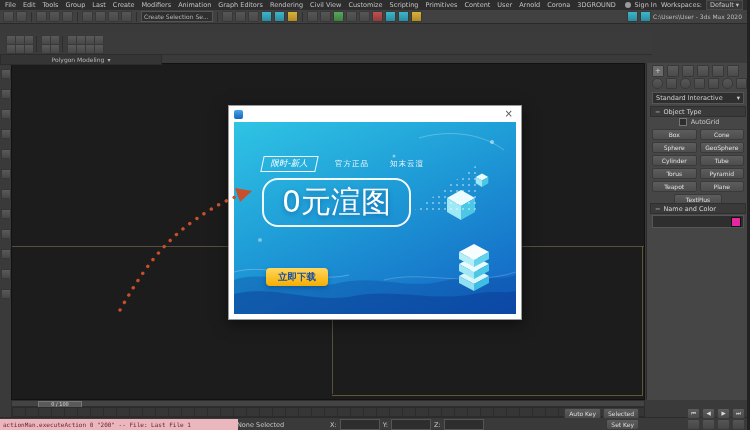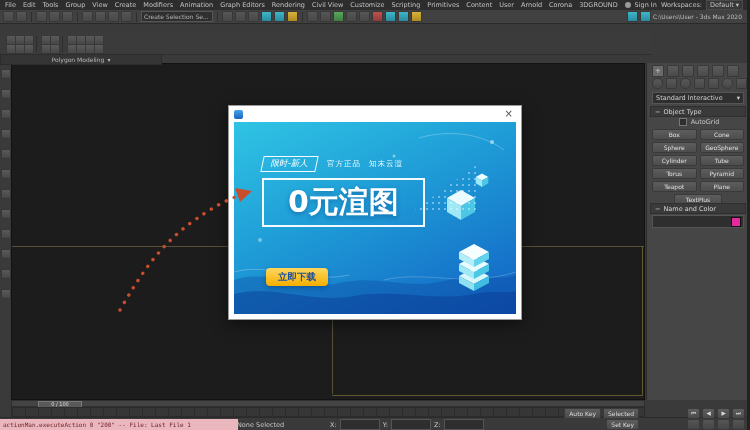--- a/index.html
+++ b/index.html
@@ -97,23 +97,23 @@
   .dialog{position:absolute;left:228px;top:105px;width:292px;height:213px;background:#fff;border:1px solid #9a9a9a;
           box-shadow:0 4px 14px rgba(0,0,0,.5);z-index:20;}
   .dlg-title{position:absolute;top:0;left:0;right:0;height:16px;display:flex;align-items:center;padding:0 5px;}
   .dlg-icon{width:9px;height:9px;background:linear-gradient(#4aa3e8,#1565c0);border-radius:2px;}
   .dlg-close{margin-left:auto;font-size:10px;color:#555;line-height:16px;padding:0 3px;cursor:default;}
   .banner{position:absolute;left:5px;right:5px;top:16px;bottom:5px;overflow:hidden;
           background:linear-gradient(155deg,var(--banner_top,#2fc4e4) 0%,var(--banner_mid,#1e9ad6) 45%,var(--banner_bottom,#1262c4) 100%);}
   .banner-svg{position:absolute;left:0;top:0;}
   .badge-row{position:absolute;top:34px;left:28px;display:flex;align-items:center;gap:10px;color:#fff;}
   .badge{border:1px solid rgba(255,255,255,.95);transform:skewX(-12deg);padding:1px 8px;font-size:8.5px;white-space:nowrap;}
-  .taglines{display:flex;gap:8px;font-size:7.5px;letter-spacing:1px;opacity:.95;white-space:nowrap;}
-  .headline-box{position:absolute;top:56px;left:28px;border:2px solid rgba(255,255,255,.95);border-radius:0;
-                padding:2px 24px;color:#fff;font-size:30px;font-weight:bold;white-space:nowrap;
+  .taglines{display:flex;gap:21px;font-size:7.5px;letter-spacing:1px;opacity:.95;white-space:nowrap;margin-left:8px;}
+  .headline-box{position:absolute;top:56px;left:28px;border:2px solid rgba(255,255,255,.95);border-radius:16px;
+                padding:2px 18px;color:#fff;font-size:30px;font-weight:normal;white-space:nowrap;
                 text-shadow:0 2px 5px rgba(8,60,130,.45);}
   .subline{position:absolute;top:117px;left:32px;color:#fff;font-size:10px;letter-spacing:3px;white-space:nowrap;}
   .subline b{font-size:13px;letter-spacing:1px;}
   .cta{position:absolute;top:146px;left:32px;width:62px;height:18px;border-radius:4px;
        background:linear-gradient(var(--cta_top,#ffd75e),var(--cta_bottom,#f6ae00));
        color:var(--cta_text,#1b4fa0);font-size:9.5px;font-weight:bold;text-align:center;line-height:18px;
        box-shadow:0 2px 4px rgba(0,40,100,.35);cursor:default;}
   .dots-tri{position:absolute;left:178px;top:42px;width:66px;height:48px;opacity:.7;
             background-image:radial-gradient(circle,rgba(255,255,255,.55) .8px,transparent 1.1px);
             background-size:6px 6px;clip-path:polygon(100% 0,0 100%,100% 100%);}
@@ -123,21 +123,21 @@
 </head>
 <body>
 
 <div id="app">
 
   <div class="menubar">
     <span class="mi">File</span>
     <span class="mi">Edit</span>
     <span class="mi">Tools</span>
     <span class="mi">Group</span>
-    <span class="mi">View</span>
+    <span class="mi">Last</span>
     <span class="mi">Create</span>
     <span class="mi">Modifiers</span>
     <span class="mi">Animation</span>
     <span class="mi">Graph Editors</span>
     <span class="mi">Rendering</span>
     <span class="mi">Civil View</span>
     <span class="mi">Customize</span>
     <span class="mi">Scripting</span>
     <span class="mi">Primitives</span>
     <span class="mi">Content</span>

